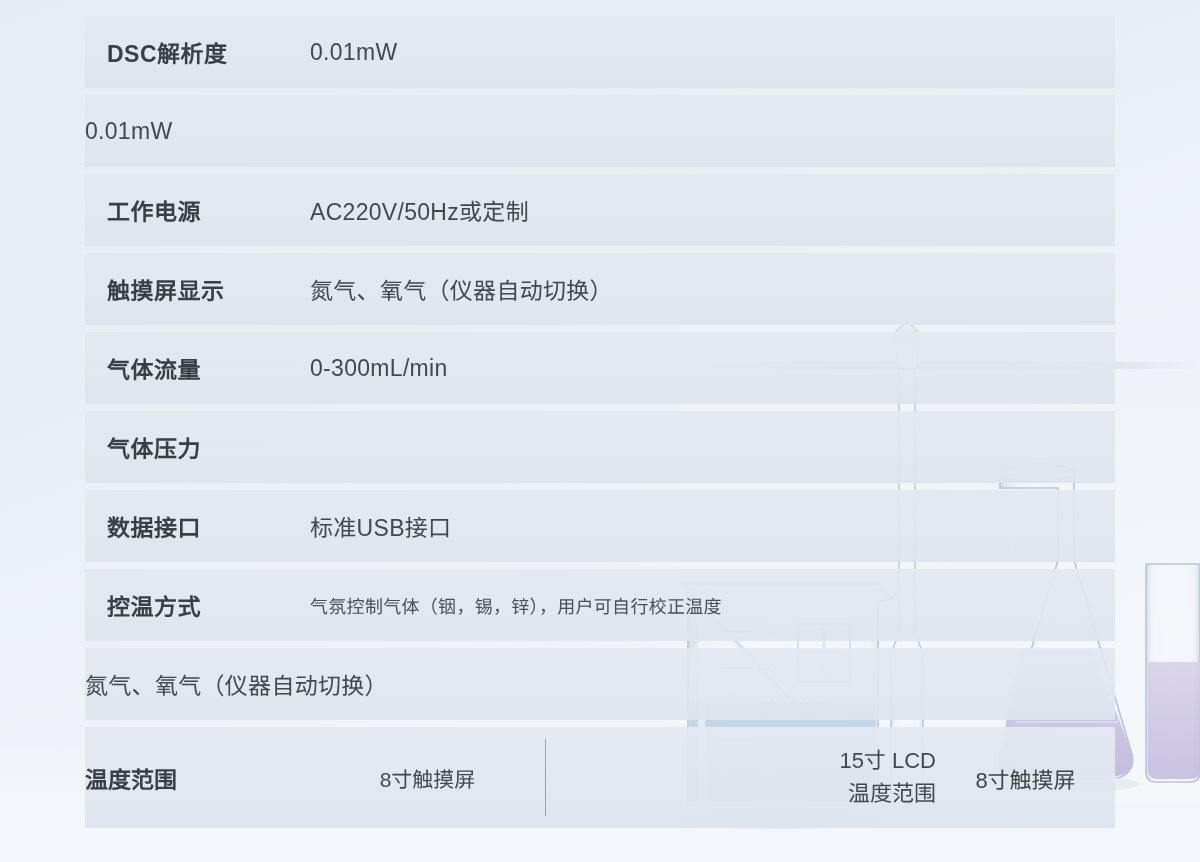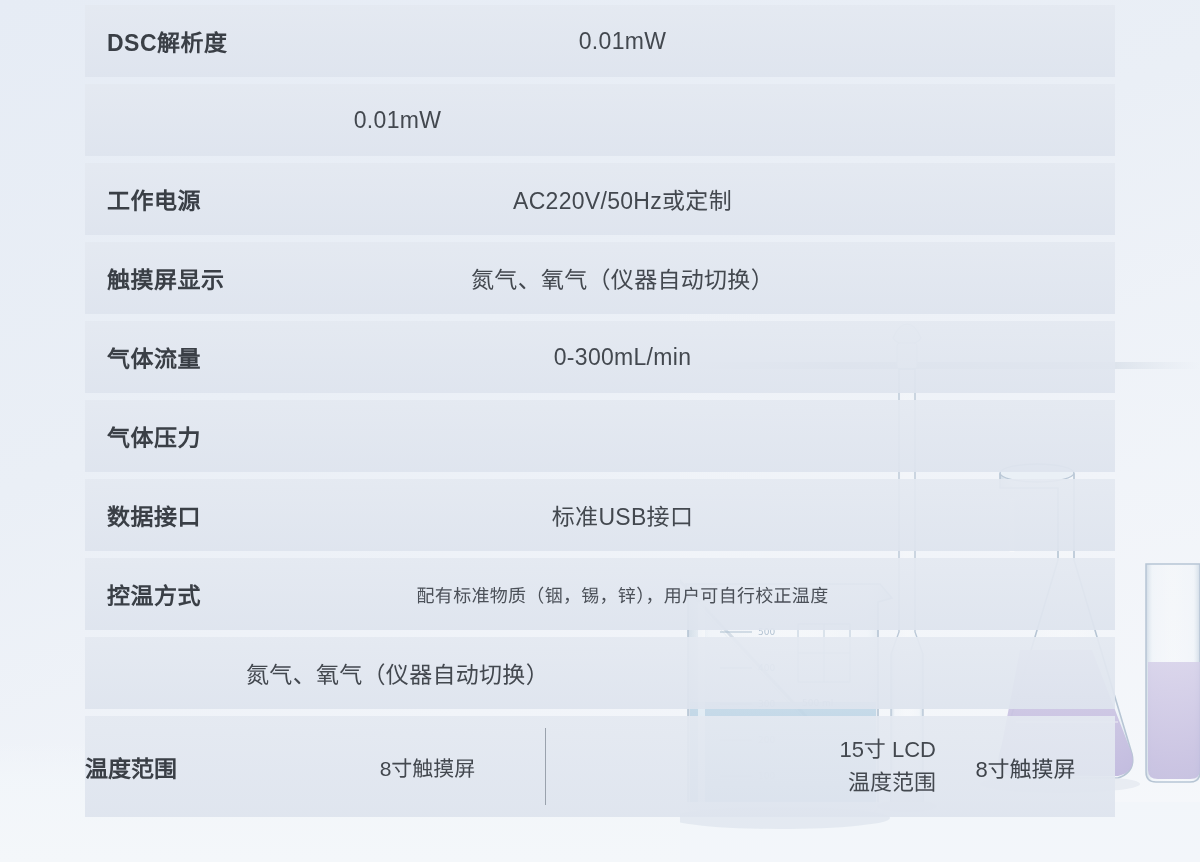--- a/index.html
+++ b/index.html
@@ -38,21 +38,21 @@
     left: 0; right: 0;
     bottom: 0;
     height: 120px;
     background: linear-gradient(180deg, rgba(236,241,247,0.0) 0%, rgba(242,246,250,0.85) 30%, #f4f7fa 100%);
   }
 
   
   #table {
     position: absolute;
     left: 85px;
-    top: 5px;
+    top: 16px;
     width: 1030px;
     z-index: 4;
   }
   .row {
     position: relative;
     height: 72px;
     margin-bottom: 7px;
     background: linear-gradient(180deg, rgba(228,233,241,0.93) 0%, rgba(222,228,238,0.93) 100%);
     display: flex;
     align-items: center;
@@ -65,21 +65,21 @@
     flex: 0 0 225px;
     padding-left: 22px;
     box-sizing: border-box;
     font-size: 23px;
     font-weight: bold;
     color: #3a3f46;
     letter-spacing: 0.5px;
   }
   .row .value {
     flex: 0 0 625px;
-    text-align: center;
+    text-align: left;
     font-size: 23px;
     color: #43484f;
     letter-spacing: 0.3px;
   }
   .row .value.small {
     font-size: 18px;
     color: #4b5058;
   }
   .row .spacer {
     flex: 1 1 auto;
@@ -254,21 +254,21 @@
   </div>
 
   <div class="row">
     <div class="label">数据接口</div>
     <div class="value">标准USB接口</div>
     <div class="spacer"></div>
   </div>
 
   <div class="row">
     <div class="label">控温方式</div>
-    <div class="value small">配有标准物质（铟，锡，锌），用户可自行校正温度</div>
+    <div class="value small">气氛控制气体（铟，锡，锌），用户可自行校正温度</div>
     <div class="spacer"></div>
   </div>
 
   <div class="row">
     <div class="value">氮气、氧气（仪器自动切换）</div>
     <div class="spacer"></div>
   </div>
 
   <div class="row tall">
     <div class="cell-a">温度范围</div>

